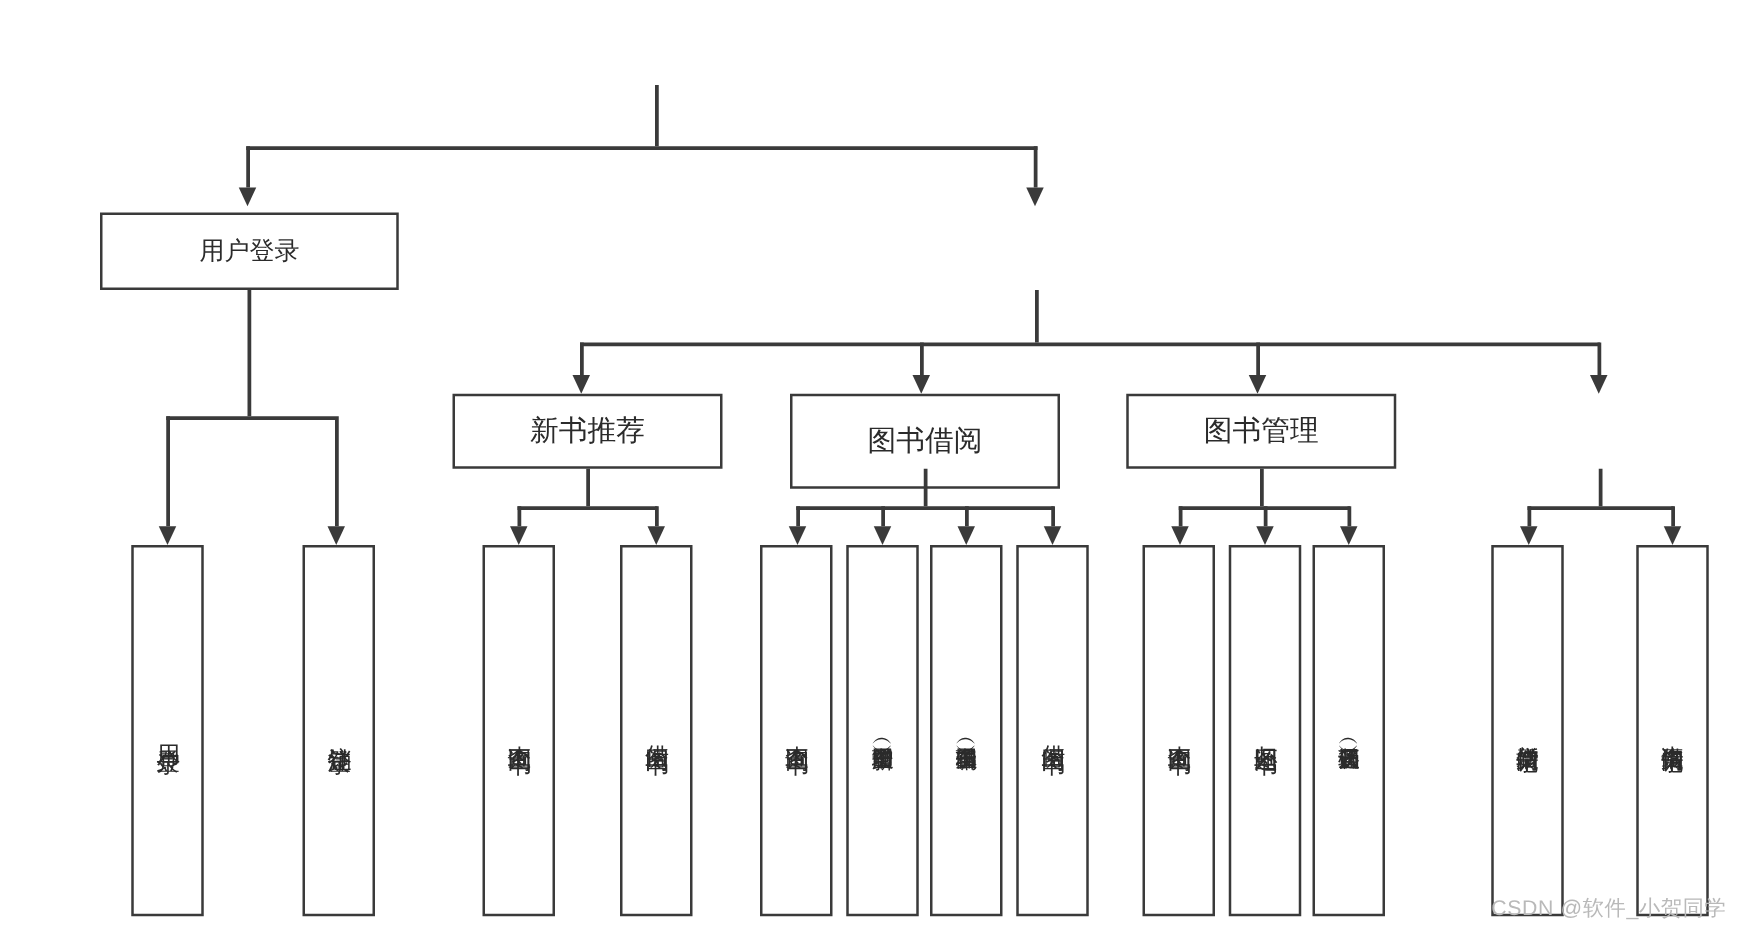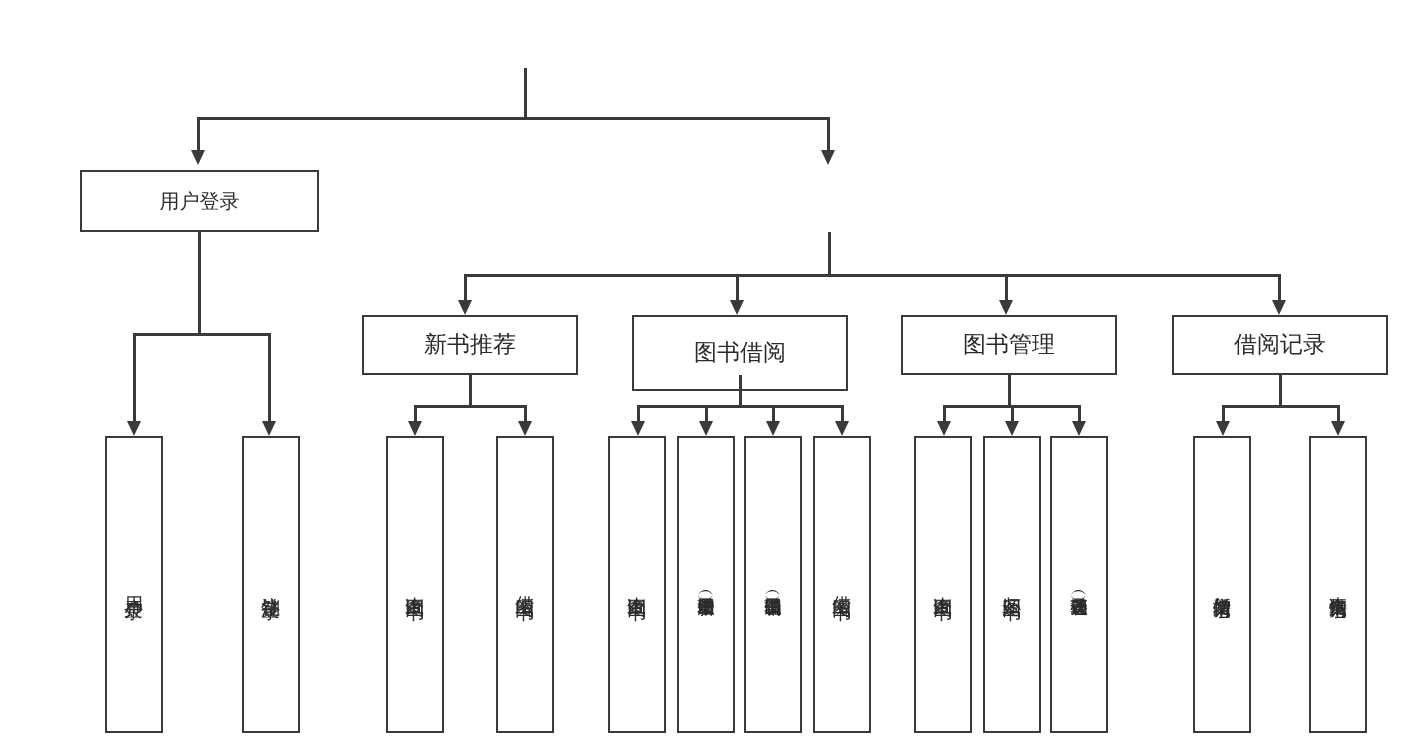--- a/index.html
+++ b/index.html
@@ -120,21 +120,20 @@
 
   <div class="edge v" style="left:1278px; top:274px; width:2.5px; height:26px;"></div>
   <div class="arrow" style="left:1272px; top:300px;"></div>
 
   <div class="node lvl3" style="left:362px; top:315px; width:216px; height:60px;">新书推荐</div>
 
   <div class="node lvl3" style="left:632px; top:315px; width:216px; height:76px;">图书借阅</div>
 
   <div class="node lvl3" style="left:901px; top:315px; width:216px; height:60px;">图书管理</div>
 
-  <div class="node lvl3" style="left:1172px; top:315px; width:216px; height:60px;">借阅记录</div>
 
   <div class="edge v" style="left:469px; top:375px; width:2.5px; height:30px;"></div>
   <div class="edge h" style="left:414px; top:405px; width:112px; height:2.5px;"></div>
   <div class="edge v" style="left:414px; top:405px; width:2.5px; height:16px;"></div>
   <div class="arrow" style="left:408px; top:421px;"></div>
   <div class="edge v" style="left:524px; top:405px; width:2.5px; height:16px;"></div>
   <div class="arrow" style="left:518px; top:421px;"></div>
 
   <div class="edge v" style="left:739px; top:375px; width:2.5px; height:30px;"></div>
   <div class="edge h" style="left:637px; top:405px; width:206px; height:2.5px;"></div>
@@ -200,14 +199,15 @@
     <span class="vtext" style="letter-spacing:0px;">确认归还（管理员）</span>
   </div>
 
   <div class="node leaf" style="left:1193px; top:436px; width:58px; height:297px; font-size:18px; letter-spacing:1px;">
     <span class="vtext" style="letter-spacing:1px;">新增借阅记录</span>
   </div>
   <div class="node leaf" style="left:1309px; top:436px; width:58px; height:297px; font-size:18px; letter-spacing:1px;">
     <span class="vtext" style="letter-spacing:1px;">查询借阅记录</span>
   </div>
 
+  <div id="watermark" style="left:1193px; top:715px;">CSDN @软件_小贺同学</div>
 
 </div>
 
 </body></html>

